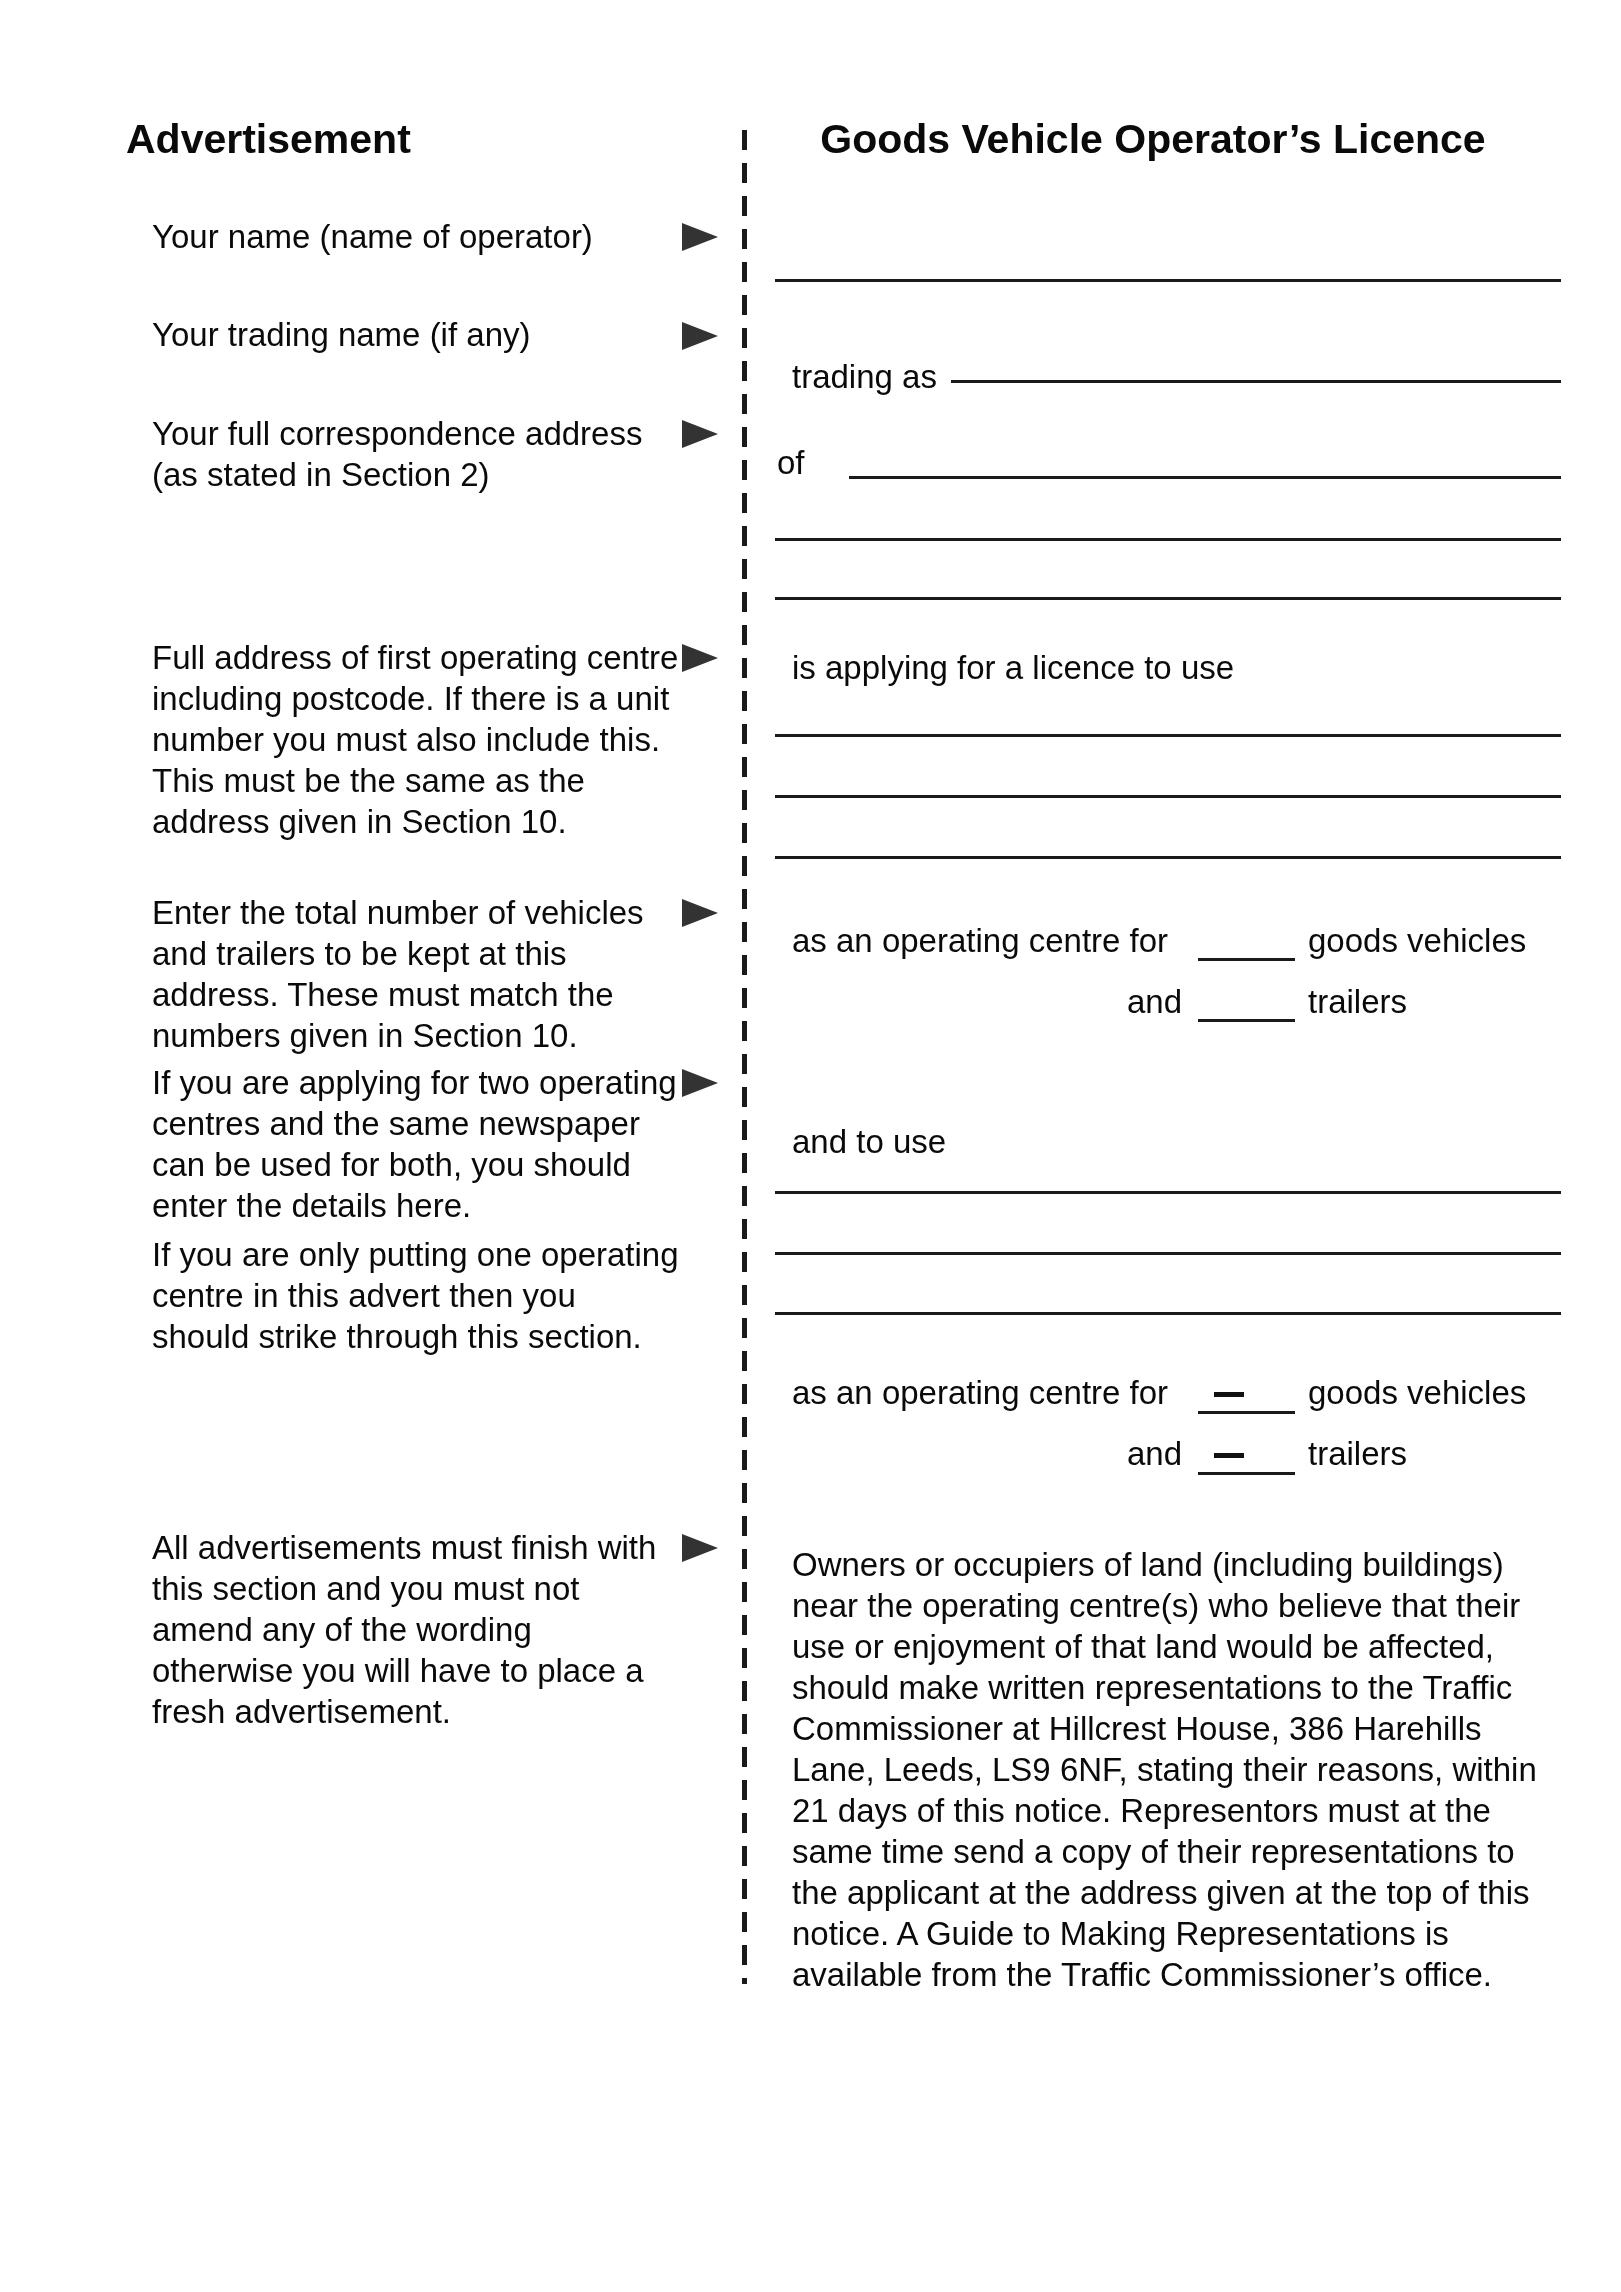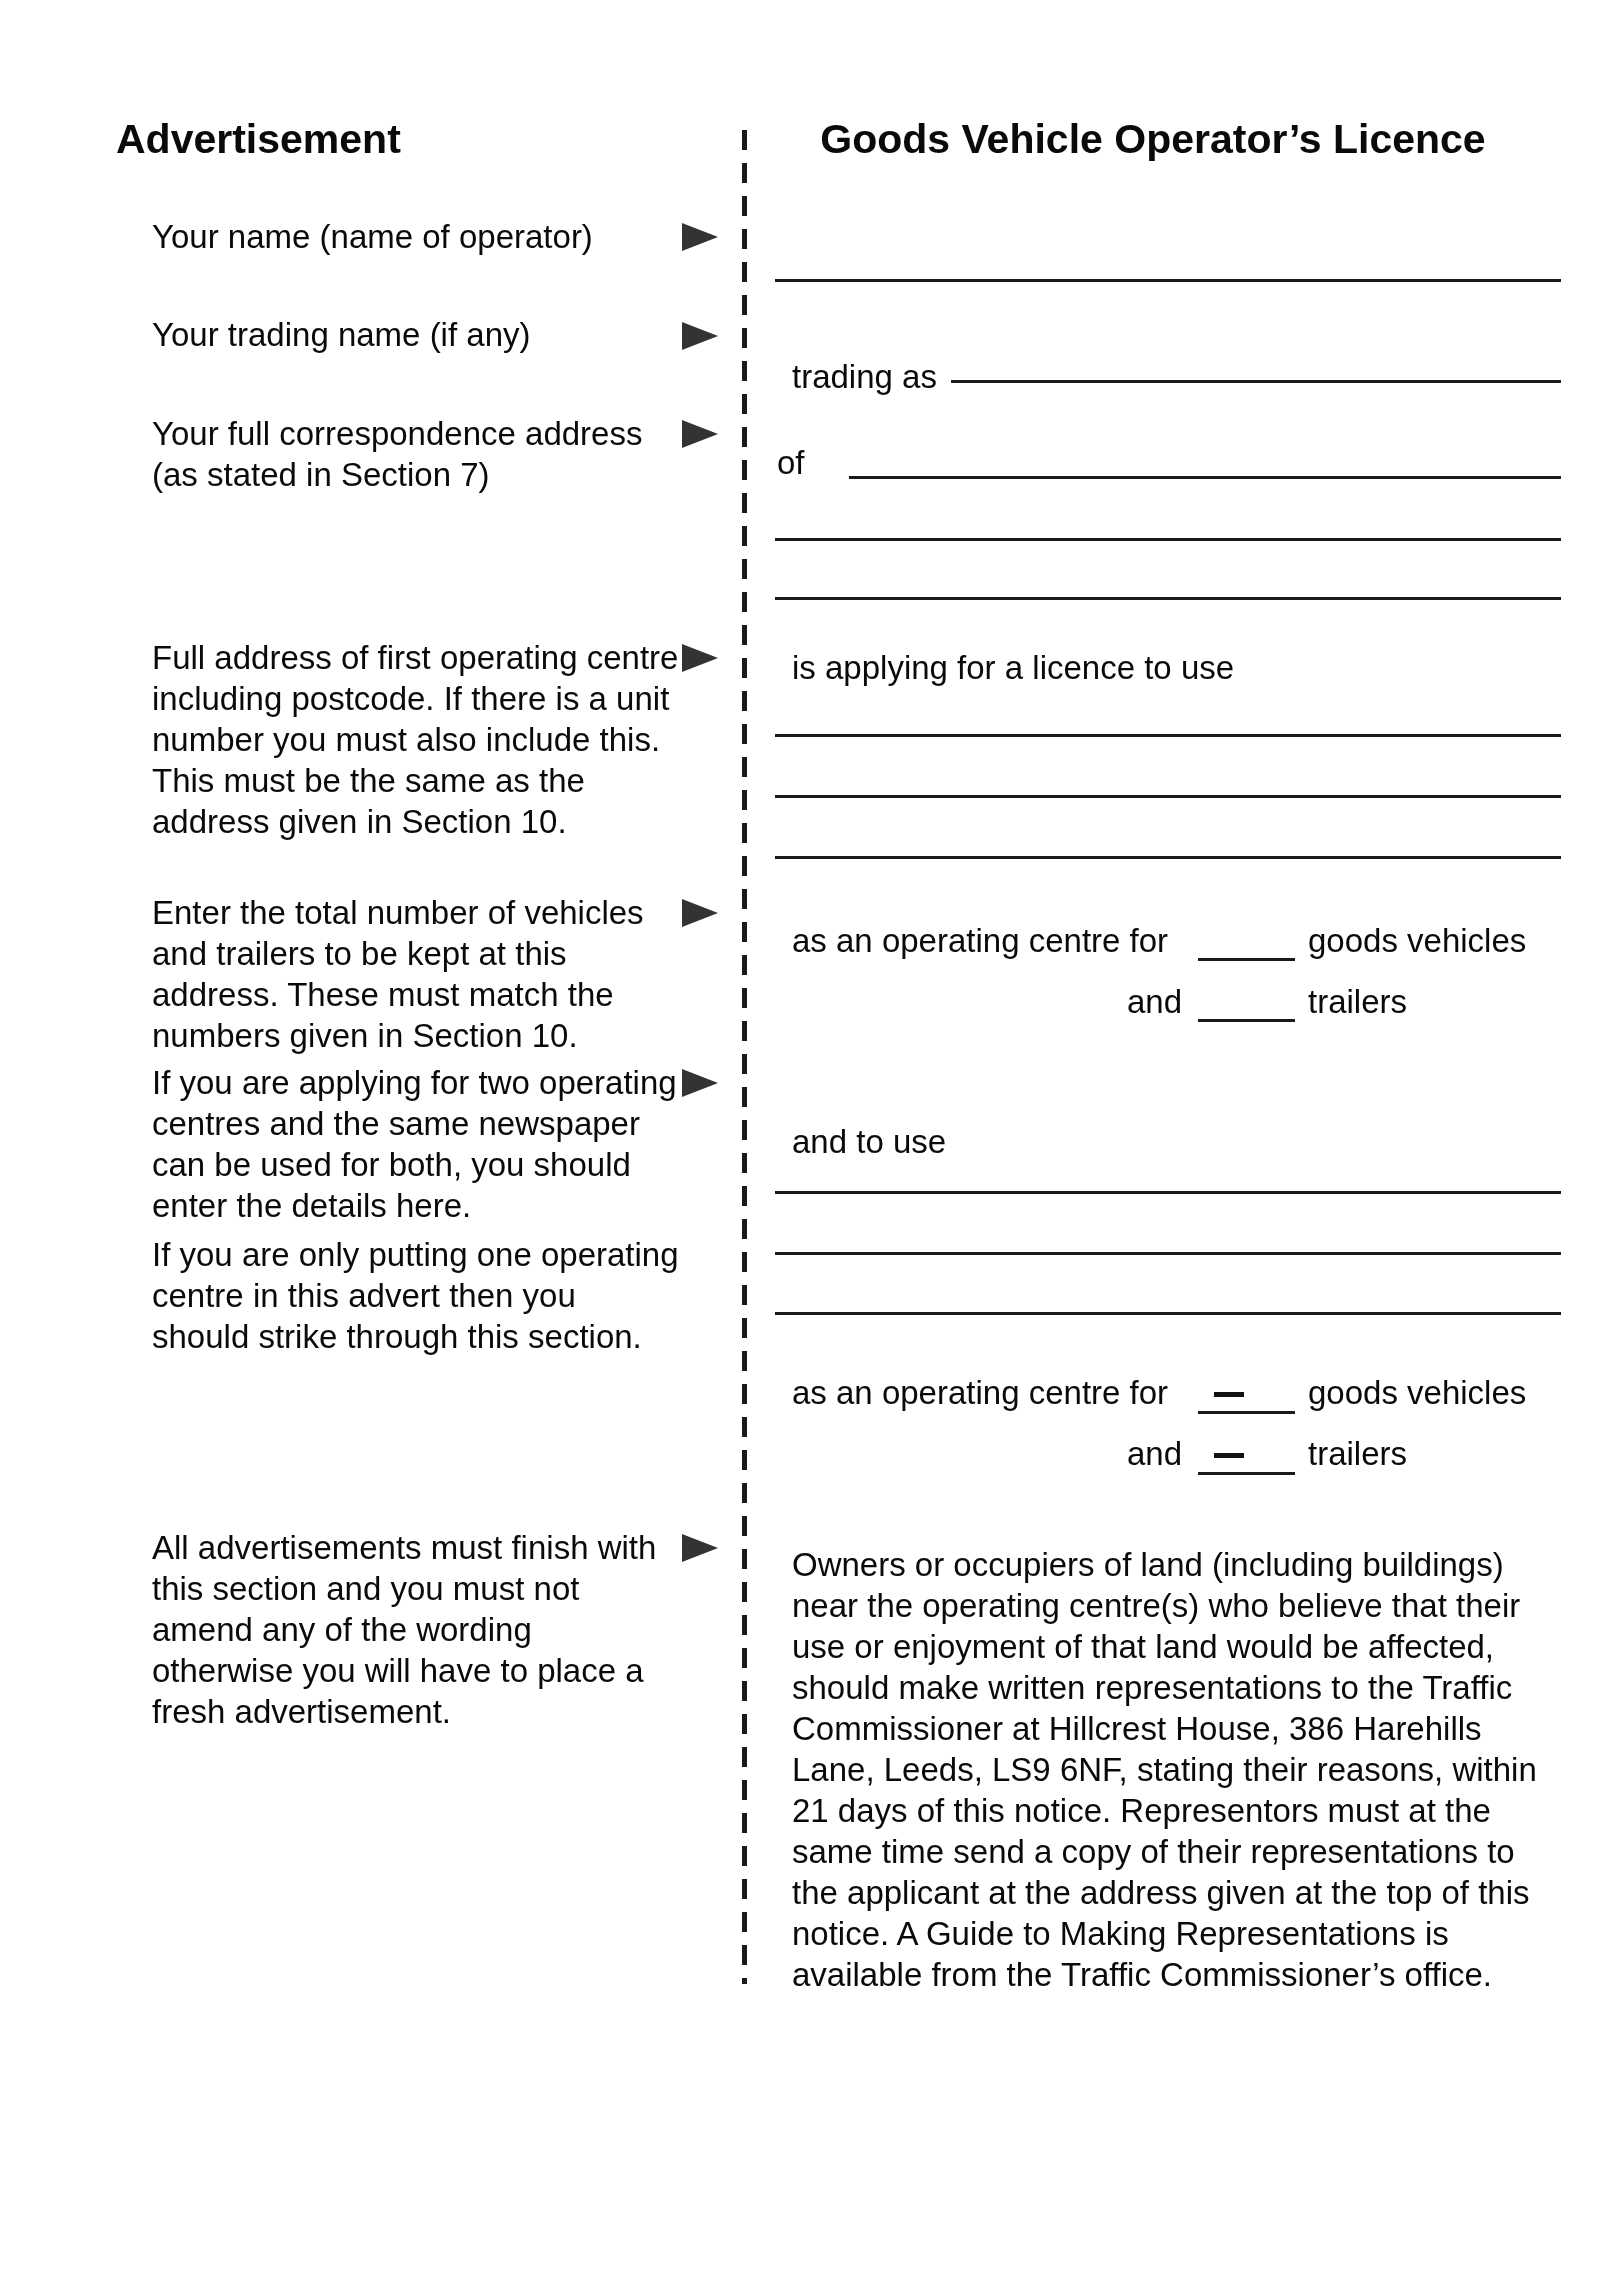--- a/index.html
+++ b/index.html
@@ -31,27 +31,27 @@
   .fline { position:absolute; height:2.7px; background:#1a1a1a; }
   .mark { position:absolute; width:30px; height:4.5px; background:#111111; }
 </style>
 </head>
 <body>
 
 <div class="page">
 
   <div class="divider"></div>
 
-  <div class="heading" style="left:116px; top:115px;">Advertisement</div>
+  <div class="heading" style="left:126px; top:115px;">Advertisement</div>
   <div class="heading h-right" style="left:768px; top:115px;">Goods Vehicle Operator’s Licence</div>
 
   <div class="note" style="top:216px;">Your name (name of operator)</div>
   <div class="note" style="top:314px;">Your trading name (if any)</div>
   <div class="note" style="top:413px;">Your full correspondence address
-(as stated in Section 7)</div>
+(as stated in Section 2)</div>
   <div class="note" style="top:637px;">Full address of first operating centre
 including postcode.  If there is a unit
 number you must also include this.
 This must be the same as the
 address given in Section 10.</div>
   <div class="note" style="top:892px;">Enter the total number of vehicles
 and trailers to be kept at this
 address.  These must match the
 numbers given in Section 10.</div>
   <div class="note" style="top:1062px;">If you are applying for two operating

